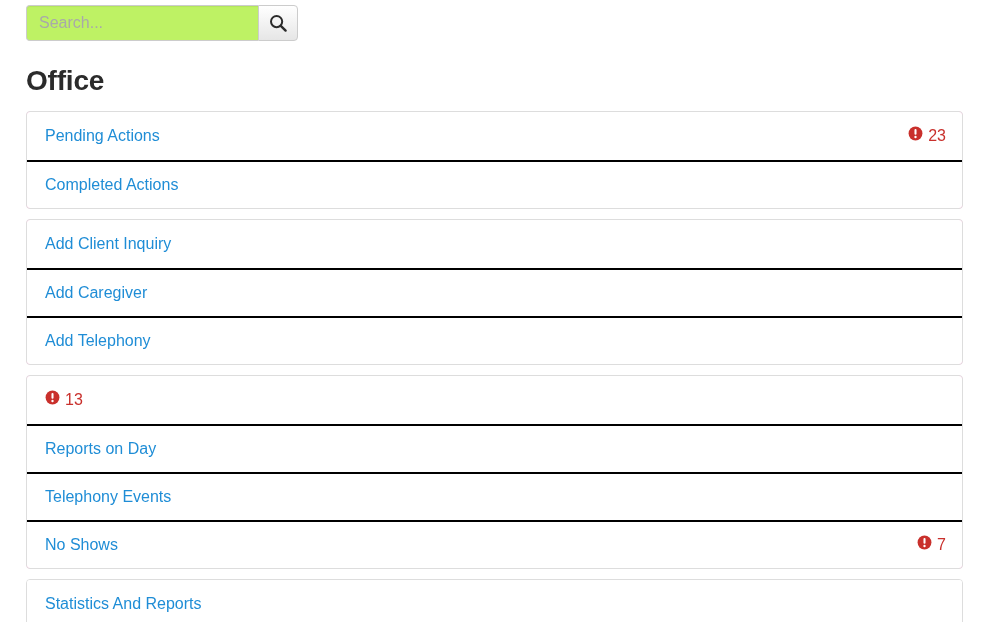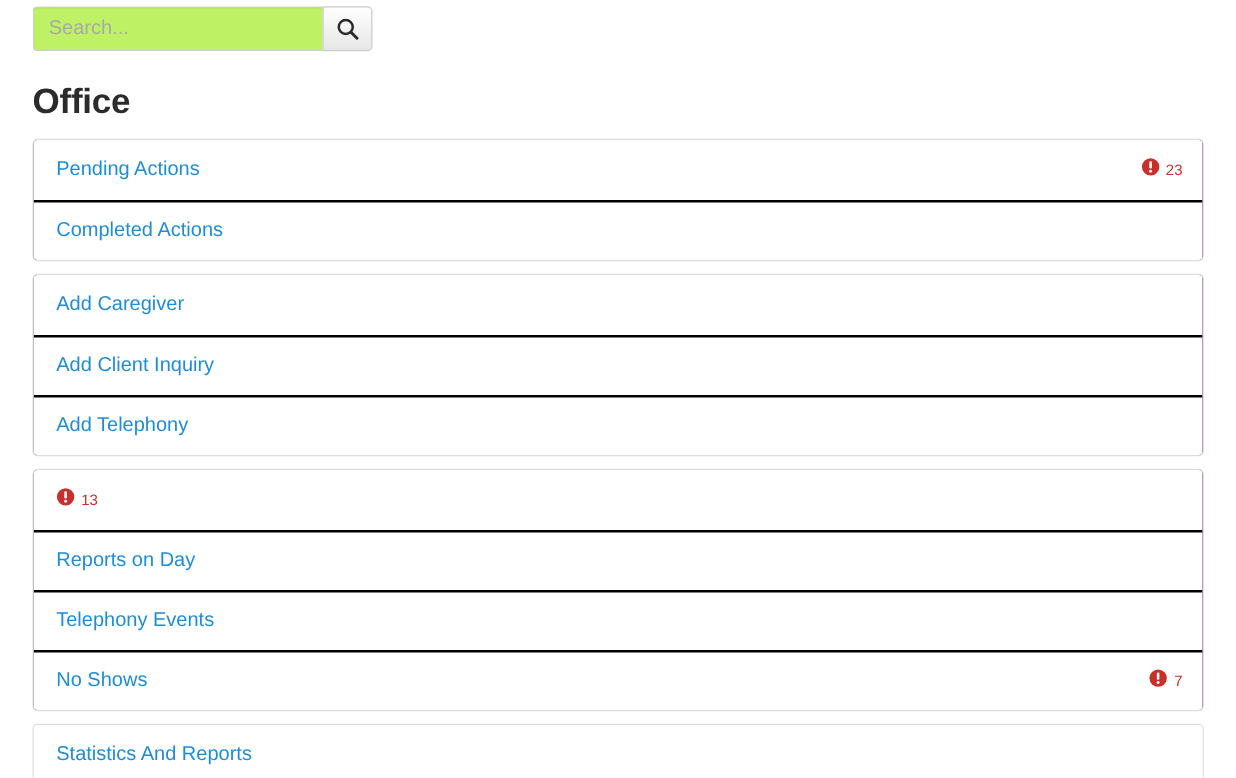--- a/index.html
+++ b/index.html
@@ -80,21 +80,21 @@
     font-weight: bold;
     color: #2b2b2b;
     letter-spacing: -0.2px;
   }
 
   
   .list-group {
     margin-top: 16px;
     border: 1px solid #dddddd;
     border-radius: 4px;
-    background: #701a75;
+    background: #f9a8d4;
     overflow: hidden;
   }
   .list-group + .list-group { margin-top: 10px; }
 
   .list-item {
     display: flex;
     align-items: center;
     justify-content: space-between;
     height: 48px;
     box-sizing: border-box;
@@ -110,21 +110,21 @@
     font-size: 16px;
     line-height: 20px;
     color: #1f8dd6;
   }
 
   .badge {
     display: flex;
     align-items: center;
     gap: 5px;
     color: #c9302c;
-    font-size: 12px;
+    font-size: 16px;
     line-height: 20px;
   }
   .badge-icon { display: block; flex: 0 0 auto; }
   .badge-count { color: #c9302c; }
 </style>
 </head>
 <body>
 
 <div class="page">
 
@@ -156,24 +156,24 @@
               </svg></span>
             <span class="badge-count">23</span>
           </span>
         </a>
         <a class="list-item">
           <span class="list-item-label">Completed Actions</span>
         </a>
       </div>
       <div class="list-group">
         <a class="list-item">
+          <span class="list-item-label">Add Client Inquiry</span>
+        </a>
+        <a class="list-item">
           <span class="list-item-label">Add Caregiver</span>
-        </a>
-        <a class="list-item">
-          <span class="list-item-label">Add Client Inquiry</span>
         </a>
         <a class="list-item">
           <span class="list-item-label">Add Telephony</span>
         </a>
       </div>
       <div class="list-group">
         <a class="list-item">
           <span class="badge">
             <span class="badge-icon"><svg width="15" height="15" viewBox="0 0 16 16">
                 <circle cx="8" cy="8" r="7.4" fill="#c9302c"></circle>

